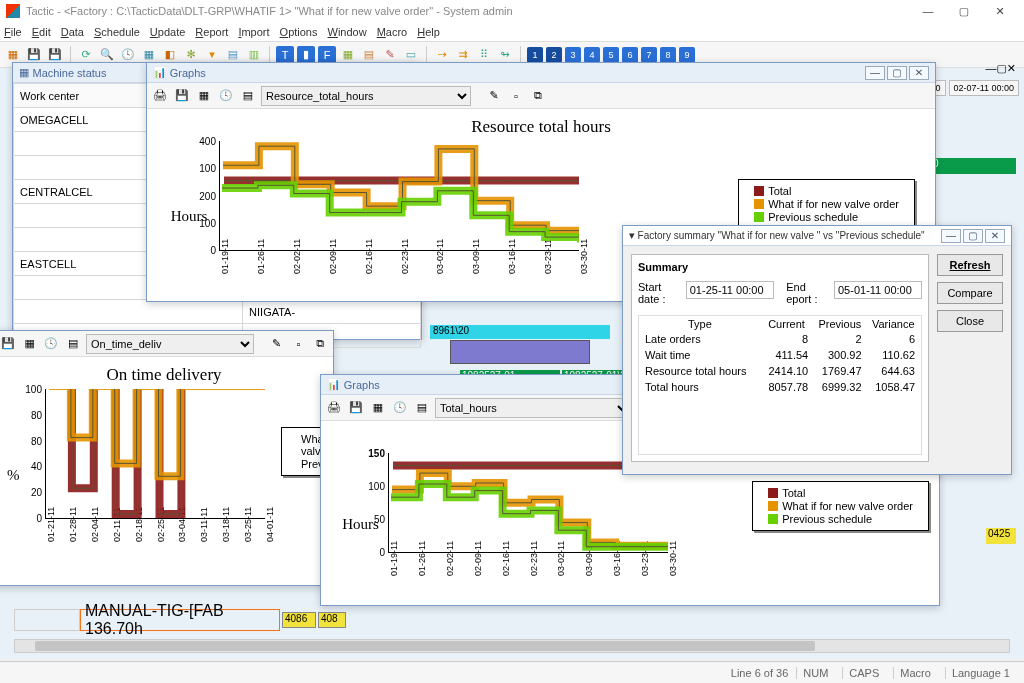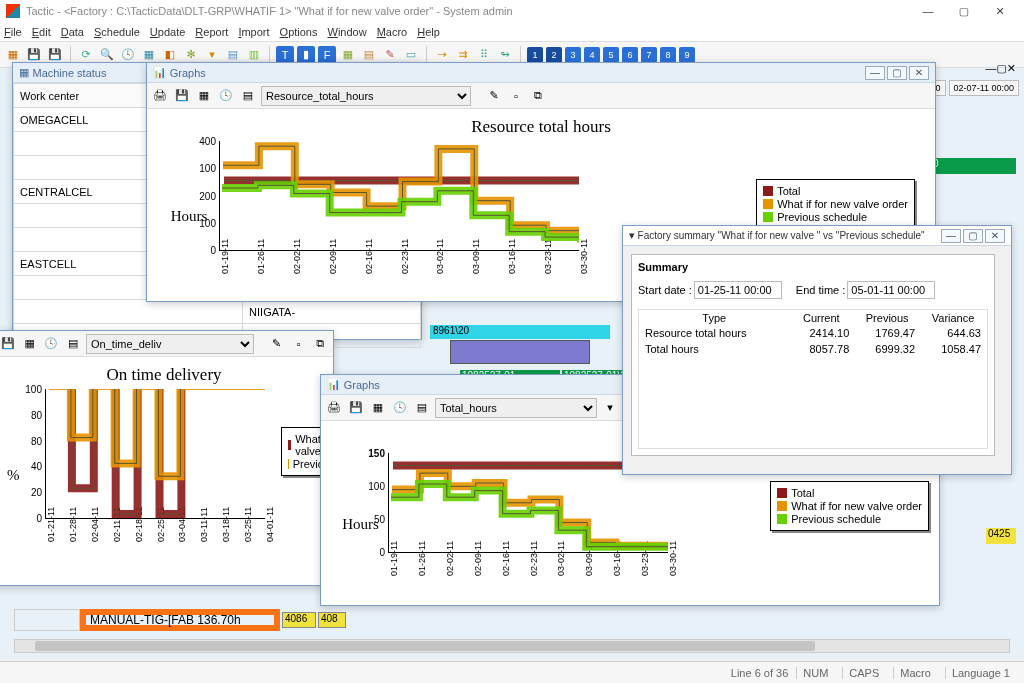--- a/index.html
+++ b/index.html
@@ -36,21 +36,21 @@
 #msw .sel{background:#1a6fd6;color:#fff;}
 
 
 .chartarea{position:relative;padding:8px 12px 4px 12px;}
 .charttitle{text-align:center;font-family:"Times New Roman",serif;font-size:17px;margin-bottom:4px;}
 .axislabel{font-family:"Times New Roman",serif;font-size:15px;}
 .plot{position:relative;background:#fff;}
 .xtick{position:absolute;bottom:-34px;transform:rotate(-90deg);transform-origin:left top;font-size:9px;white-space:nowrap;}
 .ytick{position:absolute;left:-28px;font-size:10px;text-align:right;width:24px;}
 .legend{position:absolute;background:#fff;border:1px solid #000;box-shadow:2px 2px 0 #888;padding:4px 6px;font-size:9px;}
-.legend .row{display:flex;align-items:center;margin:1px 0;}
+.legend .row{display:flex;align-items:center;margin:1px 9px;}
 .legend .sw{width:10px;height:10px;margin-right:4px;}
 
 
 .gantt-bit{position:absolute;background:#7d7ad0;border:1px solid #555;}
 
 
 #fsw{right:12px;top:157px;width:390px;height:250px;z-index:20;background:#f0f0f0;}
 #fsw .dlgbody{padding:8px;display:flex;}
 #fsw .leftpane{flex:1;background:#fff;border:1px solid #bbb;padding:6px;margin-right:8px;}
 #fsw .rightbtns button{display:block;width:66px;height:22px;margin-bottom:6px;border:1px solid #999;background:#e8e8e8;font-size:11px;}
@@ -319,21 +319,21 @@
   </div>
 
   <div class="cwin" id="g3" style="left:320px;top:306px;width:620px;height:232px;z-index:7">
     <div class="ctitle"><span>📊</span>&nbsp;<span>Graphs</span><div class="csp"></div></div>
     <div class="ctoolbar">
       <div class="tb">🖨</div>
       <div class="tb">💾</div>
       <div class="tb">▦</div>
       <div class="tb">🕓</div>
       <div class="tb">▤</div>
-      <select style="width:162px"><option>Total_hours</option></select>
+      <select style="width:196px"><option>Total_hours</option></select>
       <div class="tb">▾</div>
     </div>
     <div class="chartarea">
       <div class="charttitle" style="text-align:right;margin-right:40px">Total hours C</div>
       <div style="display:flex">
         <div class="axislabel" style="width:55px;display:flex;align-items:center;justify-content:center">Hours</div>
         <div class="plot" id="plot3" style="width:280px;height:100px;border-left:1px solid #000;border-bottom:1px solid #000;margin-bottom:42px">
             <div class="ytick" style="top: 94px;">0</div>
             <div class="ytick" style="top: 61px;">50</div>
             <div class="ytick" style="top: 28px;">100</div>
@@ -380,61 +380,78 @@
     <div class="ctitle" style="background:#fff;color:#333;font-weight:normal">
       <span>▾</span>&nbsp;
       <span style="font-size:10px">Factory summary "What if for new valve " vs "Previous schedule"</span>
       <div class="csp"></div>
       <div class="cbtns"><span>—</span><span>▢</span><span>✕</span></div>
     </div>
     <div class="dlgbody">
       <div class="leftpane">
         <b>Summary</b>
         <div style="height:8px"></div>
-        <div style="display:flex;gap:2px;align-items:center">
+        <div style="display:flex;gap:2px;">
           <span>Start date :</span>
           <input value="01-25-11 00:00" style="">
           <span style="width:10px"></span>
-          <span>End time :</span>
+          <span>End eport :</span>
           <input value="05-01-11 00:00" style="">
         </div>
         <div style="height:10px"></div>
         <div style="border:1px solid #ddd;height:140px;overflow:auto">
         <table>
           <tbody>
                 <tr>
             <th>Type</th>
             <th>Current</th>
             <th>Previous</th>
             <th>Variance</th>
           </tr>
           </tbody>
               <tbody id="fsrows">
+                <tr>
+                  <td>Late orders</td>
+                  <td>8</td>
+                  <td>2</td>
+                  <td>6</td>
+                </tr>
+                <tr>
+                  <td>Wait time</td>
+                  <td>411.54</td>
+                  <td>300.92</td>
+                  <td>110.62</td>
+                </tr>
                 <tr>
                   <td>Resource total hours</td>
                   <td>2414.10</td>
                   <td>1769.47</td>
                   <td>644.63</td>
                 </tr>
                 <tr>
                   <td>Total hours</td>
                   <td>8057.78</td>
                   <td>6999.32</td>
                   <td>1058.47</td>
                 </tr>
               </tbody>
         </table>
         </div>
       </div>
+      <div class="rightbtns">
+        <button style="font-weight:bold;text-decoration:underline">Refresh</button>
+        <button>Compare</button>
+        <button>Close</button>
+      </div>
     </div>
   </div>
 
   <div style="position:absolute;left:14px;bottom:28px;right:14px;height:22px;display:flex;align-items:center;z-index:0">
     <div style="width:66px;border:1px solid #ccc;height:100%"></div>
-    <div style="flex:0 0 200px;border:6px solid #f97316;height:100%;display:flex;align-items:center;padding:0 4px;font-size:12px">MANUAL-TIG-[FAB 136.70h</div>
+    <div style="flex:0 0 200px;border:1px solid #f97316;height:100%;display:flex;align-items:center;padding:0 4px;font-size:16px">MANUAL-TIG-[FAB 136.70h</div>
     <div style="width:34px;height:16px;background:#f2e23c;border:1px solid #888;font-size:10px;margin-left:2px;padding:0 2px">4086</div>
     <div style="width:28px;height:16px;background:#f2e23c;border:1px solid #888;font-size:10px;margin-left:2px;padding:0 2px">408</div>
   </div>
 
   <div style="position:absolute;left:14px;right:14px;bottom:6px;height:14px;background:#e4e4e4;border:1px solid #ccc">
     <div style="position:absolute;left:20px;top:1px;width:780px;height:10px;background:#c4c4c4;border-radius:2px"></div>
   </div>
 
   <div style="position:absolute;right:8px;top:-6px;display:flex" class="cbtns">
     <span>—</span>

